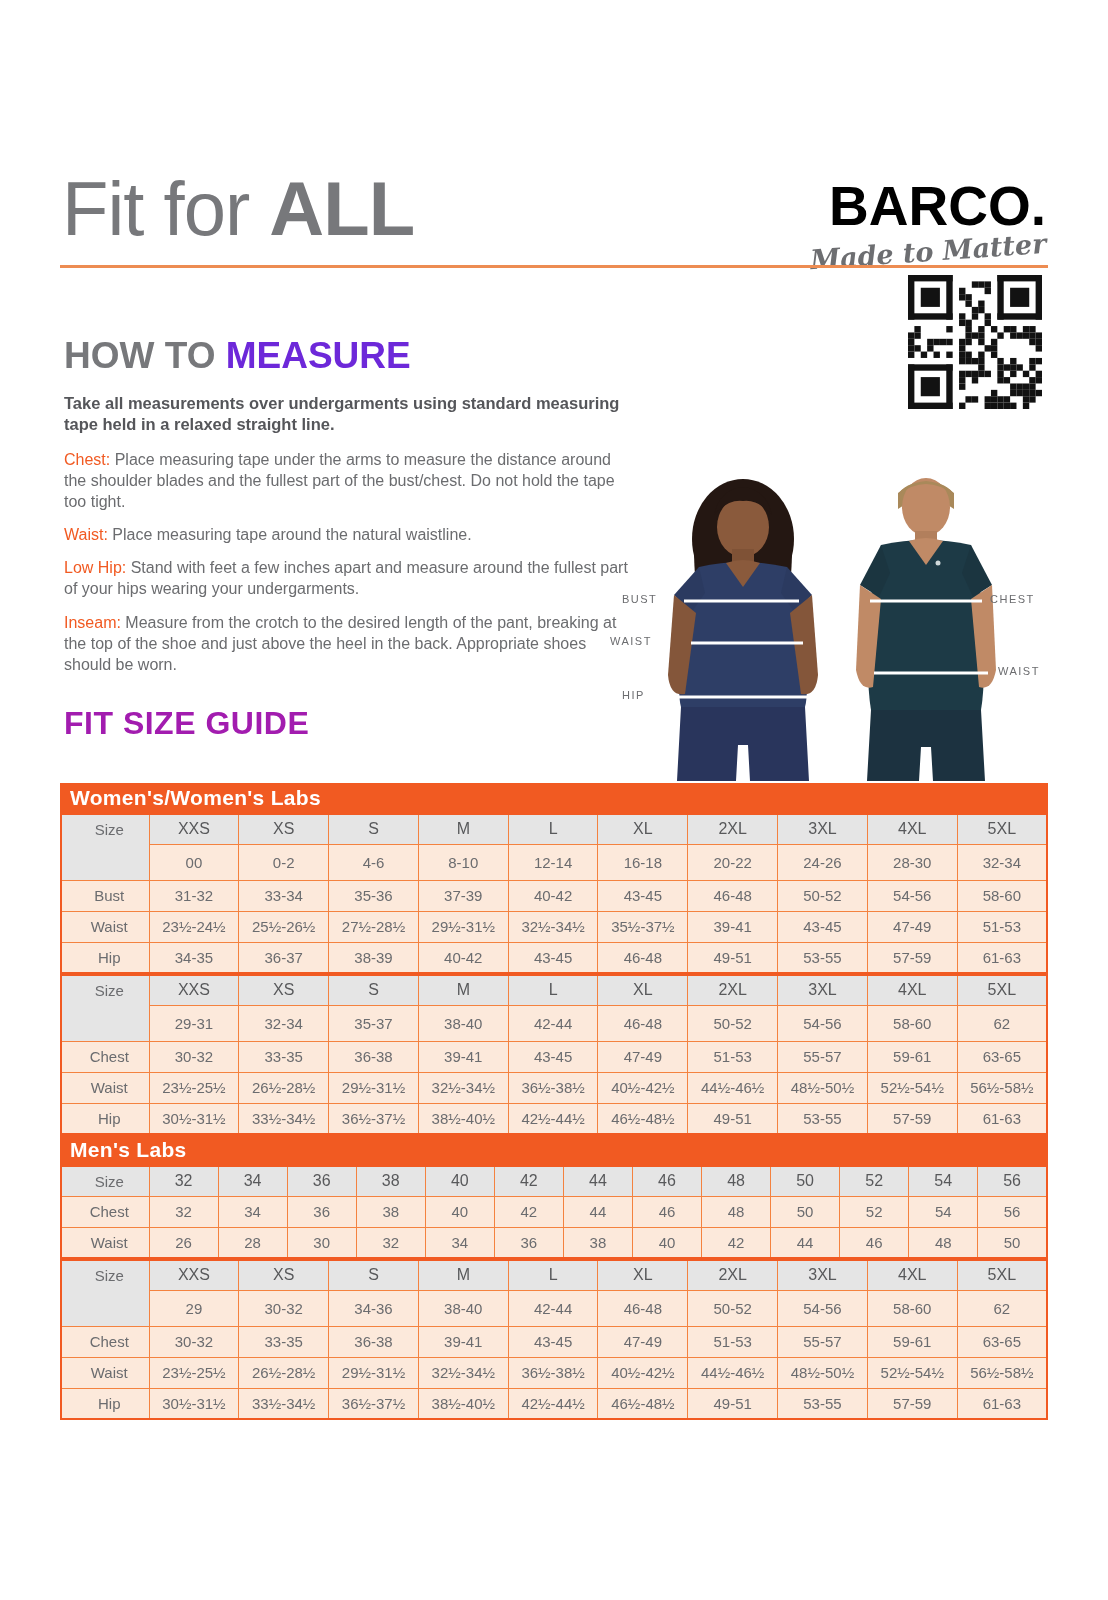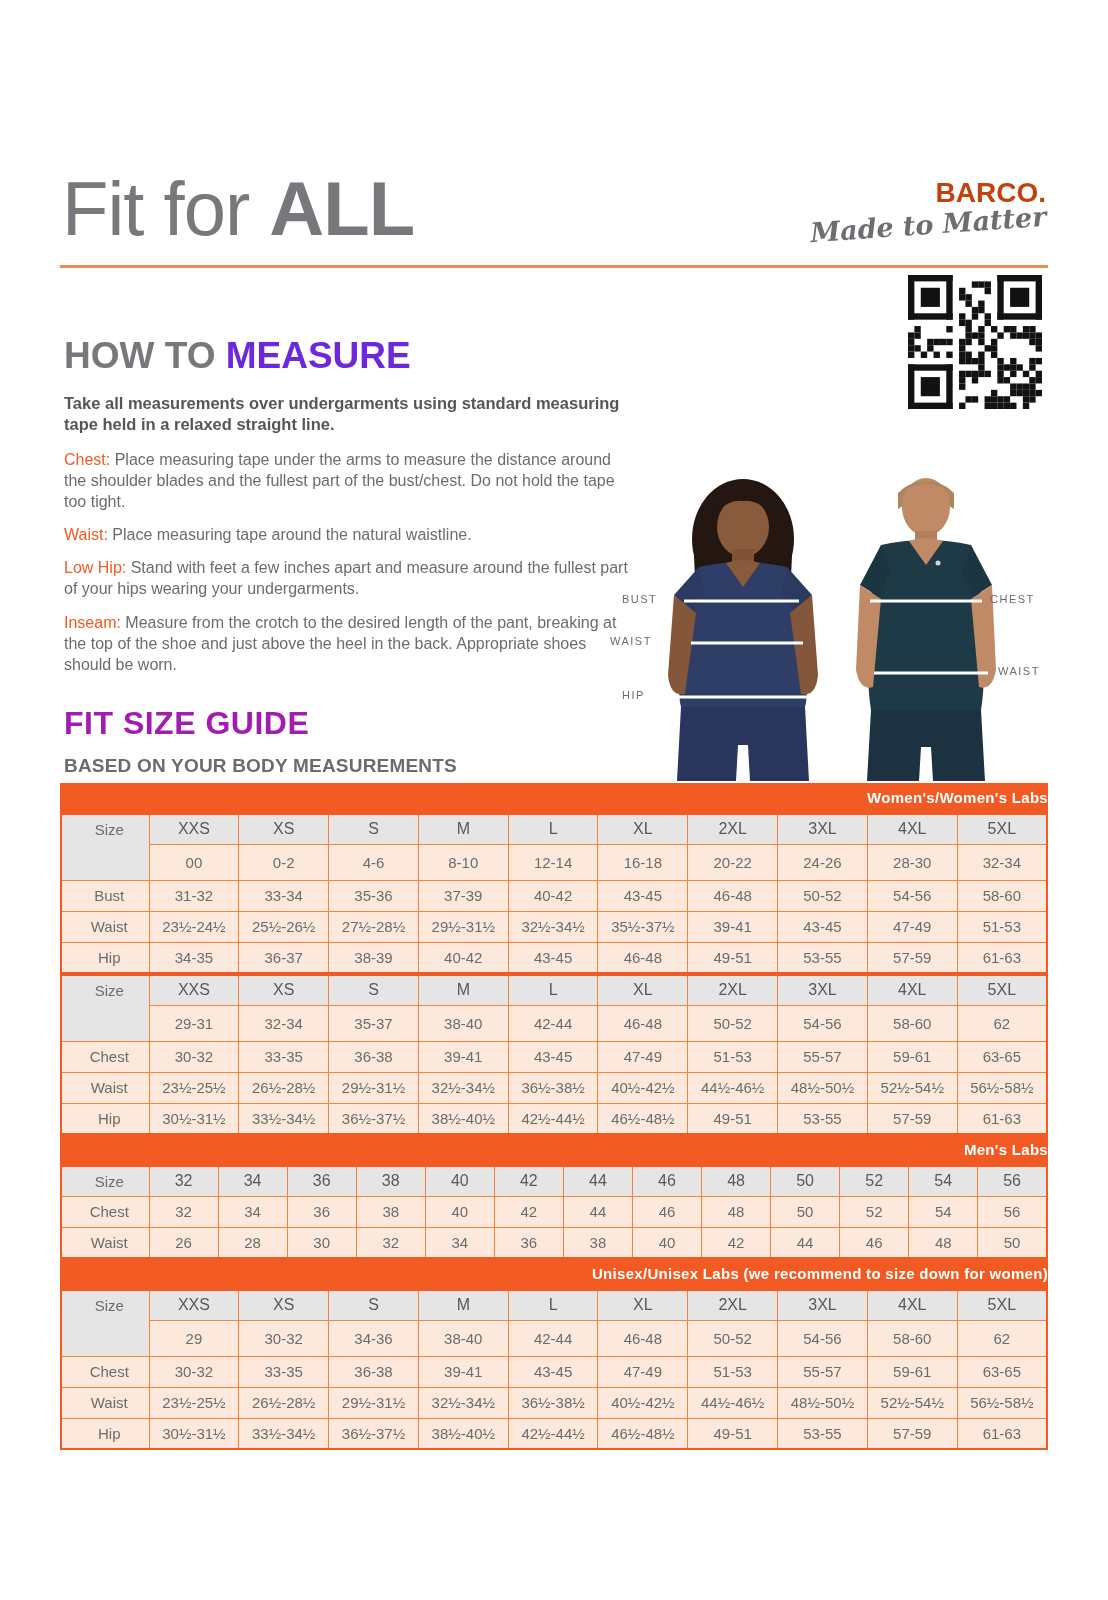--- a/index.html
+++ b/index.html
@@ -6,21 +6,21 @@
   html,body { background:#ffffff; }
   body { font-family:"Liberation Sans", sans-serif; }
   .page { position:relative; width:1108px; height:1600px; background:#fff; overflow:hidden; margin:15px auto; }
 
   
   .header-title { position:absolute; left:62px; top:156px; font-size:76px; letter-spacing:-1px;
                   color:#77787B; white-space:nowrap; line-height:1; }
   .header-title .light { font-weight:400; }
   .header-title .heavy { font-weight:700; }
   .brand { position:absolute; right:62px; top:164px; text-align:right; }
-  .brand-logo { font-size:28px; font-weight:700; color:#c2410c; line-height:1; letter-spacing:0; }
+  .brand-logo { font-size:55px; font-weight:700; color:#000000; line-height:1; letter-spacing:0; }
   .brand-tagline { font-family:"DejaVu Serif", serif; font-style:italic; font-weight:700;
                    font-size:27px; color:#6d6e71; margin-top:2px; transform:rotate(-4deg); }
   .header-rule { position:absolute; left:60px; right:60px; top:250px; height:3px; background:#ED8C52; }
 
   
   .qr-box { position:absolute; right:66px; top:260px; width:134px; height:134px; }
   .qr-box svg { width:100%; height:100%; display:block; }
 
   
   .howto { position:absolute; left:64px; top:320px; width:566px; }
@@ -40,22 +40,22 @@
   .lbl-hip   { left:22px;  top:246px; }
   .lbl-chest { left:390px; top:150px; }
   .lbl-waist-right { left:398px; top:222px; }
 
   
   .fsg-heading { position:absolute; left:64px; top:690px; font-size:32px; font-weight:700; color:#a21caf; letter-spacing:0.5px; }
   .fsg-sub { position:absolute; left:64px; top:740px; font-size:19px; font-weight:700; color:#6B6C6F; letter-spacing:0.2px; }
 
   
   .tables { position:absolute; left:60px; top:768px; width:988px; }
-  .size-table .band { background:#F15A22; color:#ffffff; font-weight:700; font-size:15px;
-                      height:30px; line-height:30px; padding-left:10px; letter-spacing:0.3px;text-align:right; }
+  .size-table .band { background:#F15A22; color:#ffffff; font-weight:700; font-size:21px;
+                      height:30px; line-height:30px; padding-left:10px; letter-spacing:0.3px; }
   table.grid { width:100%; border-collapse:collapse; table-layout:fixed;
                border:2px solid #F15A22; }
   table.grid th, table.grid td { border:1px solid #F4823F; text-align:center;
                font-size:15px; color:#6B6C6F; overflow:hidden; white-space:nowrap; }
   table.grid th { height:30px; font-weight:400; color:#58595B; font-size:16px; background:#e5e5e5; }
   tr.numbers-row td { height:36px; background:#FCE9DB; }
   tr.data-row td { height:31px; background:#FCE9DB; }
   td.size-label { background:#e5e5e5; text-align:left; vertical-align:top;
                   padding:6px 0 0 8px; font-weight:400; color:#6B6C6F; font-size:15px; }
   td.row-label { background:#FCEDE1; text-align:left; padding-left:8px; }
@@ -266,21 +266,20 @@
       </g>
     </svg>
     <span class="fig-label lbl-bust">BUST</span>
     <span class="fig-label lbl-waist-left">WAIST</span>
     <span class="fig-label lbl-hip">HIP</span>
     <span class="fig-label lbl-chest">CHEST</span>
     <span class="fig-label lbl-waist-right">WAIST</span>
   </div>
 
   <div class="fsg-heading">FIT SIZE GUIDE</div>
-  <div class="fsg-sub">BASED ON YOUR BODY MEASUREMENTS</div>
 
   <div class="tables">
       <section class="size-table">
         <div class="band">Women's/Women's Labs</div>
         <table class="grid">
           <colgroup>
             <col style="width: 88px;">
             <col>
             <col>
             <col>
@@ -508,21 +507,20 @@
               <td>42</td>
               <td>44</td>
               <td>46</td>
               <td>48</td>
               <td>50</td>
             </tr>
           </tbody>
         </table>
       </section>
       <section class="size-table">
-        <div class="band">Unisex/Unisex Labs (we recommend to size down for women)</div>
         <table class="grid">
           <colgroup>
             <col style="width: 88px;">
             <col>
             <col>
             <col>
             <col>
             <col>
             <col>
             <col>

